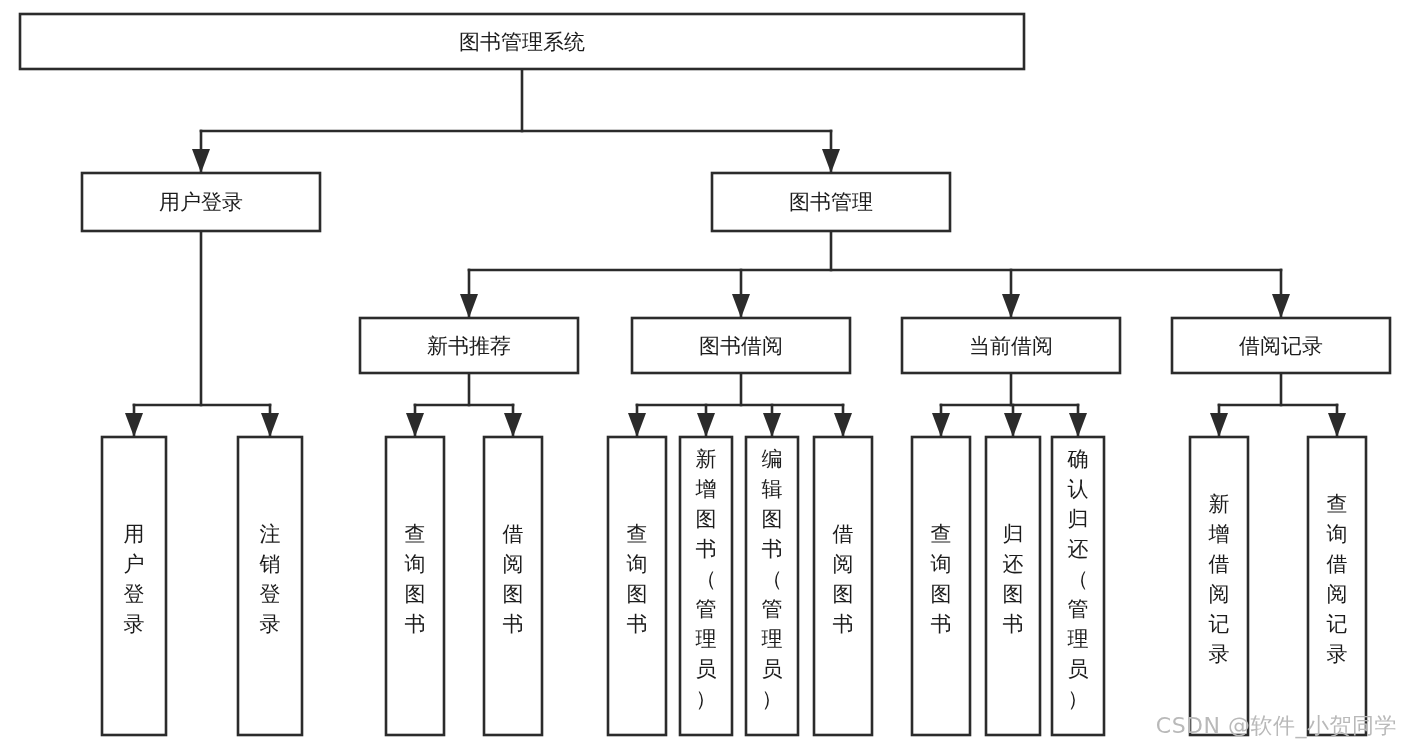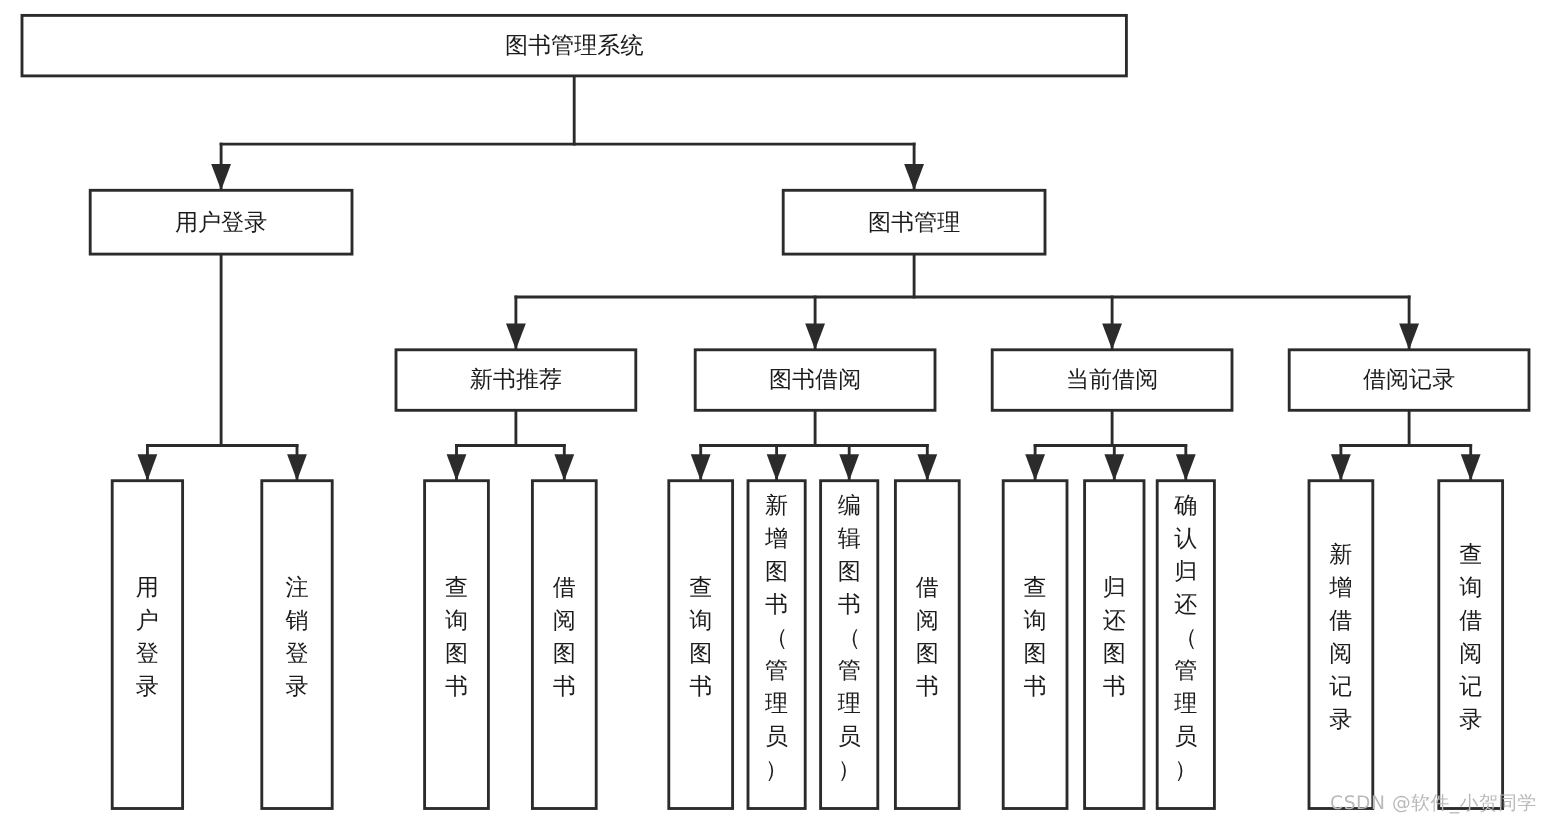--- a/index.html
+++ b/index.html
@@ -53,21 +53,21 @@
     fill: #1c1c1c;
     font-family: "DejaVu Sans", "Liberation Sans", sans-serif;
     font-size: 21px;
     text-anchor: middle;
   }
   .watermark {
     position: absolute;
     right: 8px;
     bottom: 6px;
     font-family: "DejaVu Sans", "Liberation Sans", sans-serif;
-    font-size: 17px;
+    font-size: 22px;
     color: #b9b9b9;
     white-space: nowrap;
     letter-spacing: 0.5px;
   }
 </style>
 </head>
 <body>
 
 <div id="diagram-root">
 

